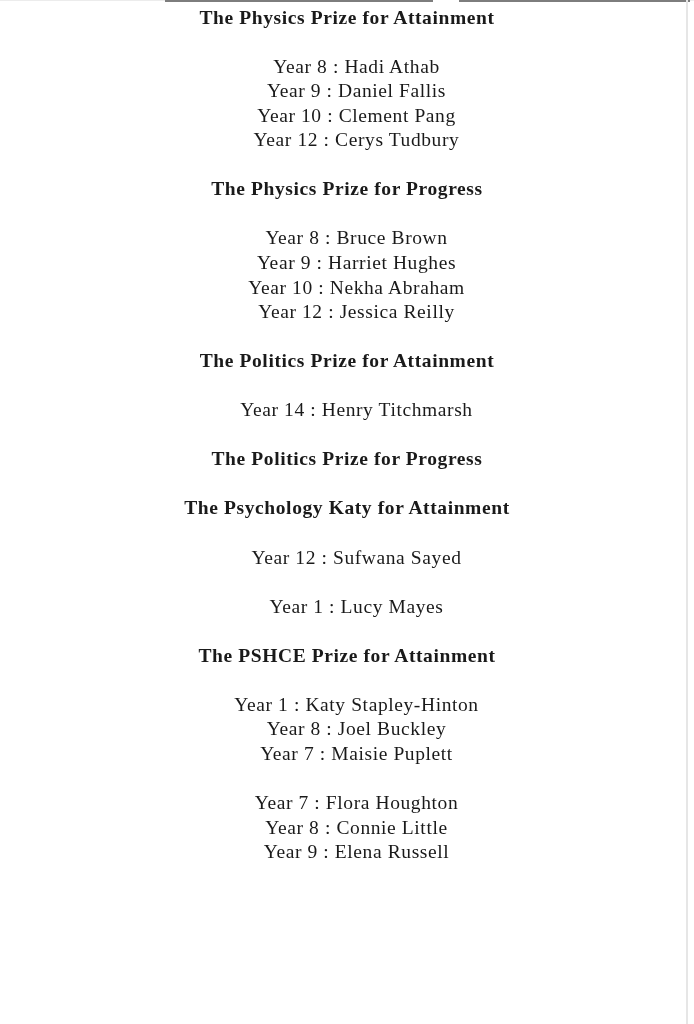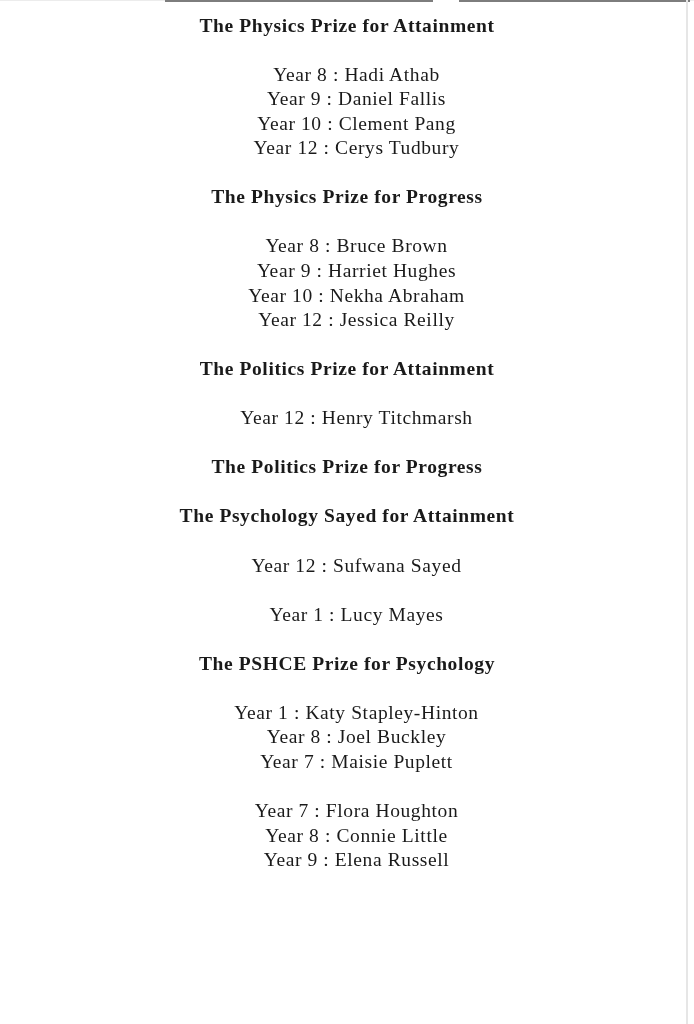--- a/index.html
+++ b/index.html
@@ -44,21 +44,21 @@
     position: absolute;
     top: 0; left: 0; right: 0; bottom: 0;
     padding-top: 1.5px;
     font-family: "Liberation Serif", "DejaVu Serif", serif;
     font-size: 19.5px;
     line-height: 24.55px;
     letter-spacing: 0.6px;
     color: var(--text, #1a1a1a);
     text-align: center;
   }
-  .doc section { margin: 12px; }
+  .doc section { margin: 4px; }
   .doc h2 {
     font-family: inherit;
     font-size: inherit;
     line-height: inherit;
     font-weight: bold;
     margin: 24.55px 0 0 0;
   }
   .doc section:first-of-type h2 { margin-top: 0; }
   .doc .entries { margin: 24.55px 0 0 0; padding-left: 19px; }
   .doc .entry { display: block; }
@@ -95,43 +95,43 @@
 
   <span class="entry">Year 10 : Nekha Abraham</span>
 
   <span class="entry">Year 12 : Jessica Reilly</span>
 </p>
   </section>
 
   <section>
     <h2>The Politics Prize for Attainment</h2>
     <p class="entries">
-  <span class="entry">Year 12 : Henry Titchmarsh</span>
+  <span class="entry">Year 14 : Henry Titchmarsh</span>
 </p>
   </section>
 
   <section>
     <h2>The Politics Prize for Progress</h2>
   </section>
 
   <section>
-    <h2>The Psychology Sayed for Attainment</h2>
+    <h2>The Psychology Katy for Attainment</h2>
     <p class="entries">
   <span class="entry">Year 12 : Sufwana Sayed</span>
 </p>
   </section>
 
   <section>
     <p class="entries">
   <span class="entry">Year 1 : Lucy Mayes</span>
 </p>
   </section>
 
   <section>
-    <h2>The PSHCE Prize for Psychology</h2>
+    <h2>The PSHCE Prize for Attainment</h2>
     <p class="entries">
   <span class="entry">Year 1 : Katy Stapley-Hinton</span>
 
   <span class="entry">Year 8 : Joel Buckley</span>
 
   <span class="entry">Year 7 : Maisie Puplett</span>
 </p>
   </section>
 
   <section>

